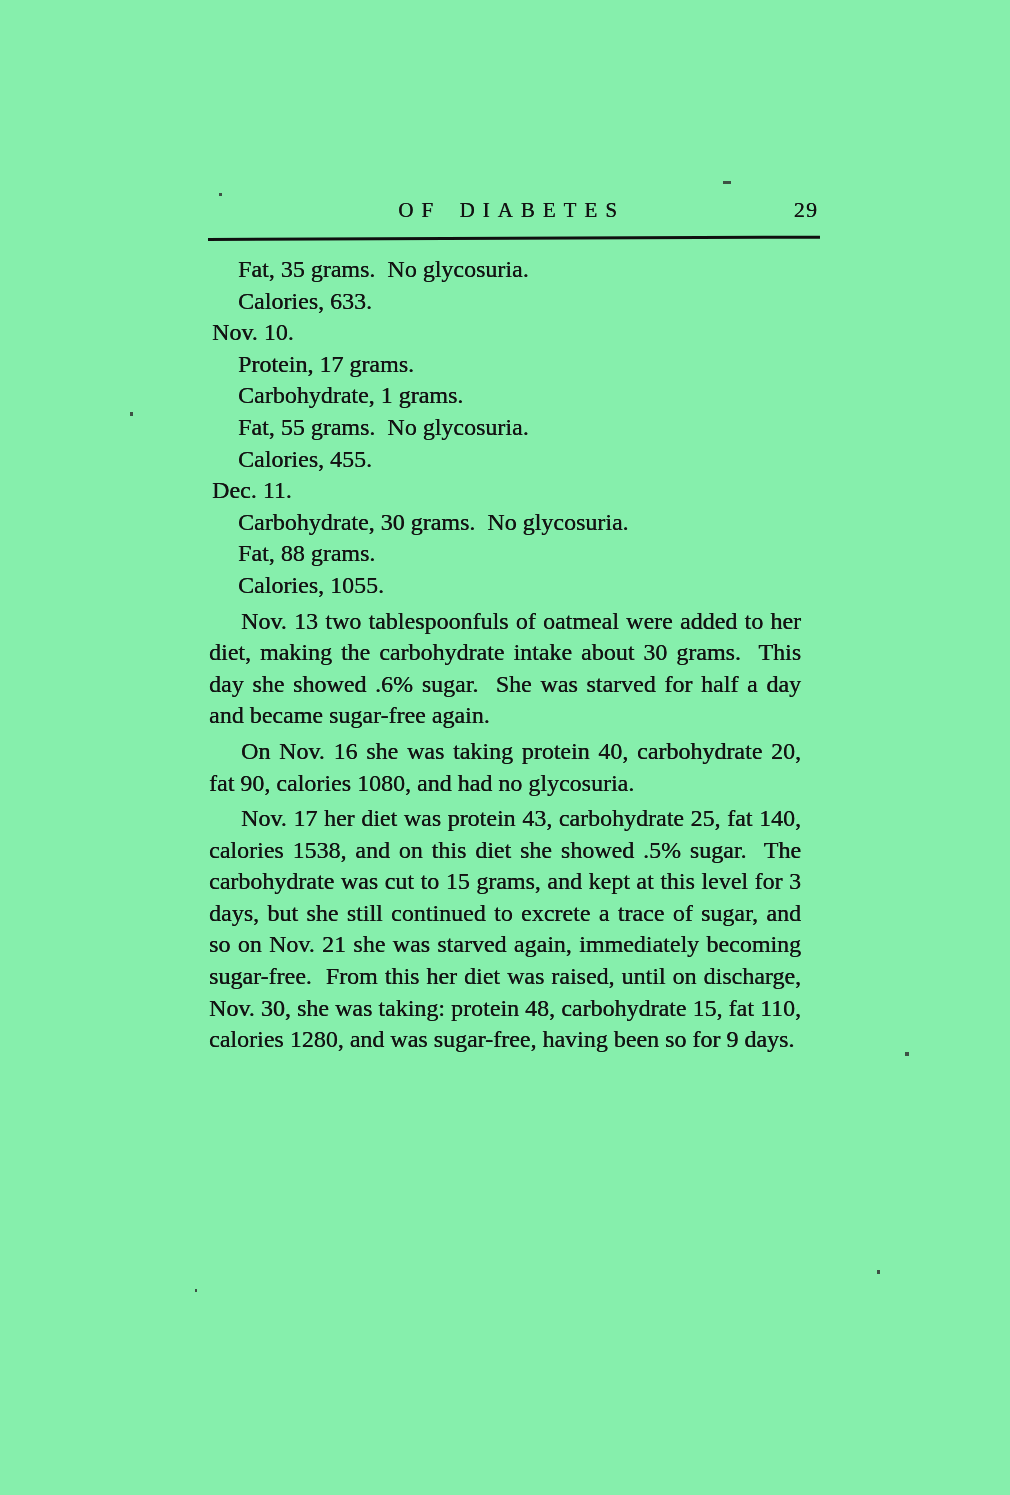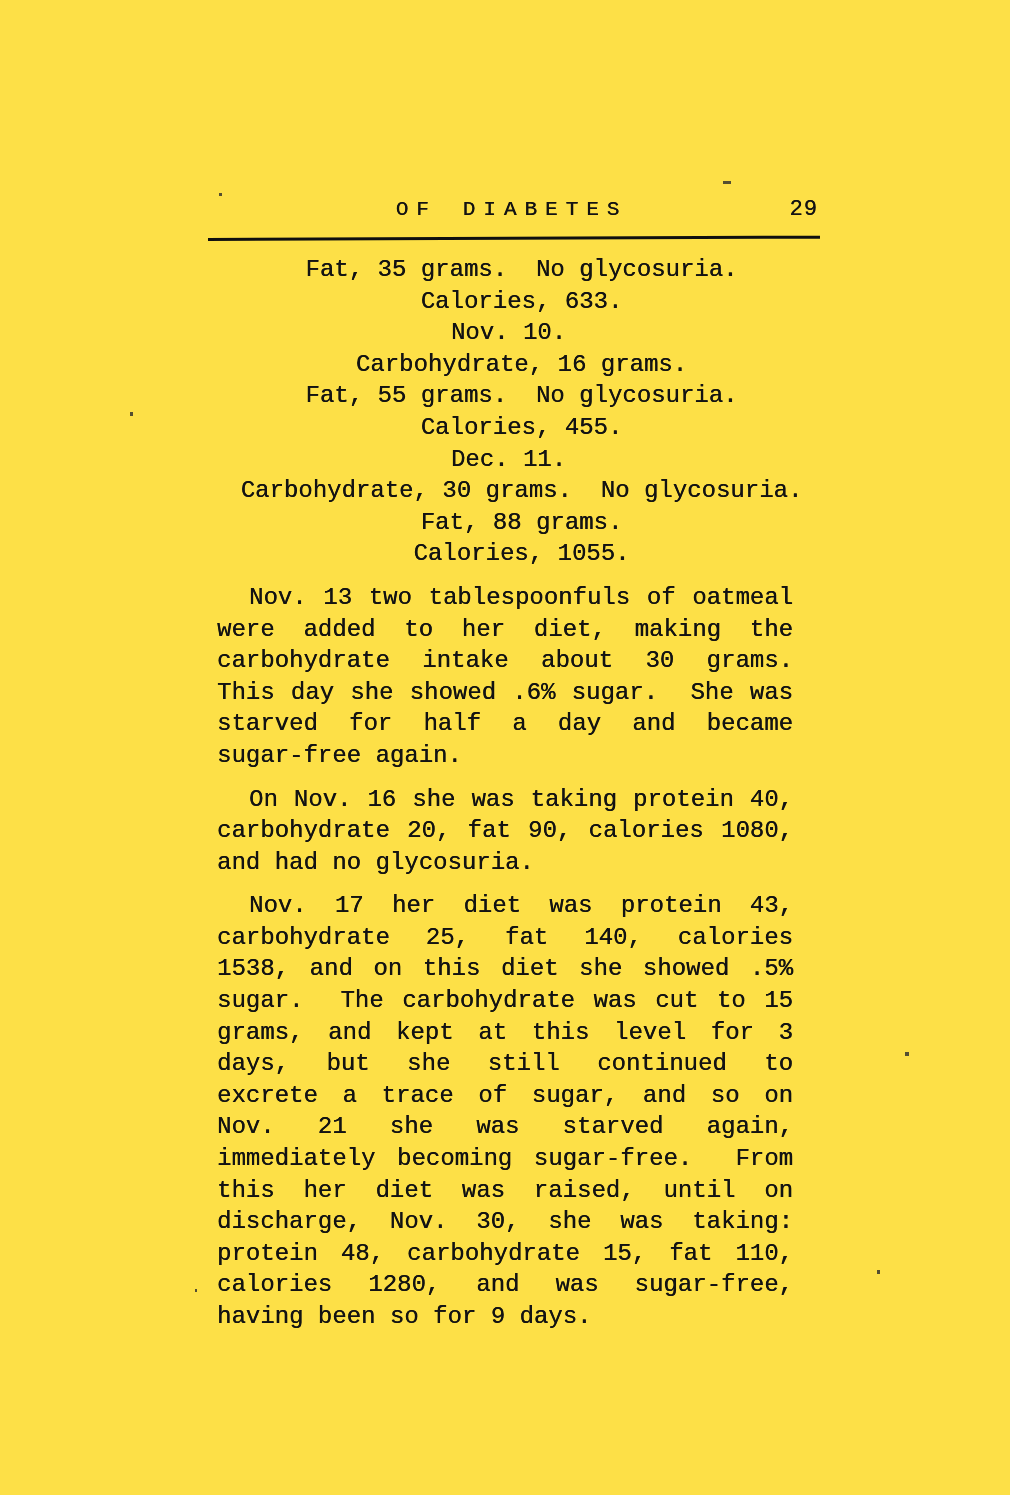--- a/index.html
+++ b/index.html
@@ -5,22 +5,22 @@
   html, body {
     margin: 0;
     padding: 0;
     background: #e9e9e9;
   }
   .page {
     position: relative;
     width: 1010px;
     height: 1495px;
     margin: 0 auto;
-    background: #fde047;
-    font-family: Liberation Mono, monospace;
+    background: #86efac;
+    font-family: Liberation Serif, serif;
     color: #131313;
     text-shadow: 0.3px 0 0 currentColor;
     overflow: hidden;
   }
   .running-head {
     position: absolute;
     top: 196px;
     left: 205px;
     width: 613px;
     height: 30px;
@@ -55,26 +55,25 @@
   .page-body {
     position: absolute;
     top: 254px;
     left: 205px;
     width: 600px;
     font-size: 24px;
     line-height: 31.6px;
   }
   .diet-line {
     white-space: pre-wrap;
-    text-align: center;
   }
   .diet-line.item { padding-left: 33px; }
   .diet-line.date { padding-left: 7px; }
   .para {
-    margin: 12px;
+    margin: 4px;
     text-align: justify;
     text-indent: 32px;
     white-space: pre-wrap;
   }
   .scan-speck {
     position: absolute;
     background: #2a2a2a;
     opacity: 0.8;
   }
 </style>
@@ -89,21 +88,22 @@
   </div>
 
   <div class="header-rule"></div>
 
   <div class="page-body">
 
     <div class="diet-line item">Fat, 35 grams.  No glycosuria.</div>
     <div class="diet-line item">Calories, 633.</div>
 
     <div class="diet-line date">Nov. 10.</div>
-    <div class="diet-line item">Carbohydrate, 16 grams.</div>
+    <div class="diet-line item">Protein, 17 grams.</div>
+    <div class="diet-line item">Carbohydrate, 1 grams.</div>
     <div class="diet-line item">Fat, 55 grams.  No glycosuria.</div>
     <div class="diet-line item">Calories, 455.</div>
 
     <div class="diet-line date">Dec. 11.</div>
     <div class="diet-line item">Carbohydrate, 30 grams.  No glycosuria.</div>
     <div class="diet-line item">Fat, 88 grams.</div>
     <div class="diet-line item">Calories, 1055.</div>
 
     <p class="para">Nov. 13 two tablespoonfuls of oatmeal were added to her diet, making the carbohydrate intake about 30 grams.  This day she showed .6% sugar.  She was starved for half a day and became sugar-free again.</p>
     <p class="para">On Nov. 16 she was taking protein 40, carbohydrate 20, fat 90, calories 1080, and had no glycosuria.</p>

